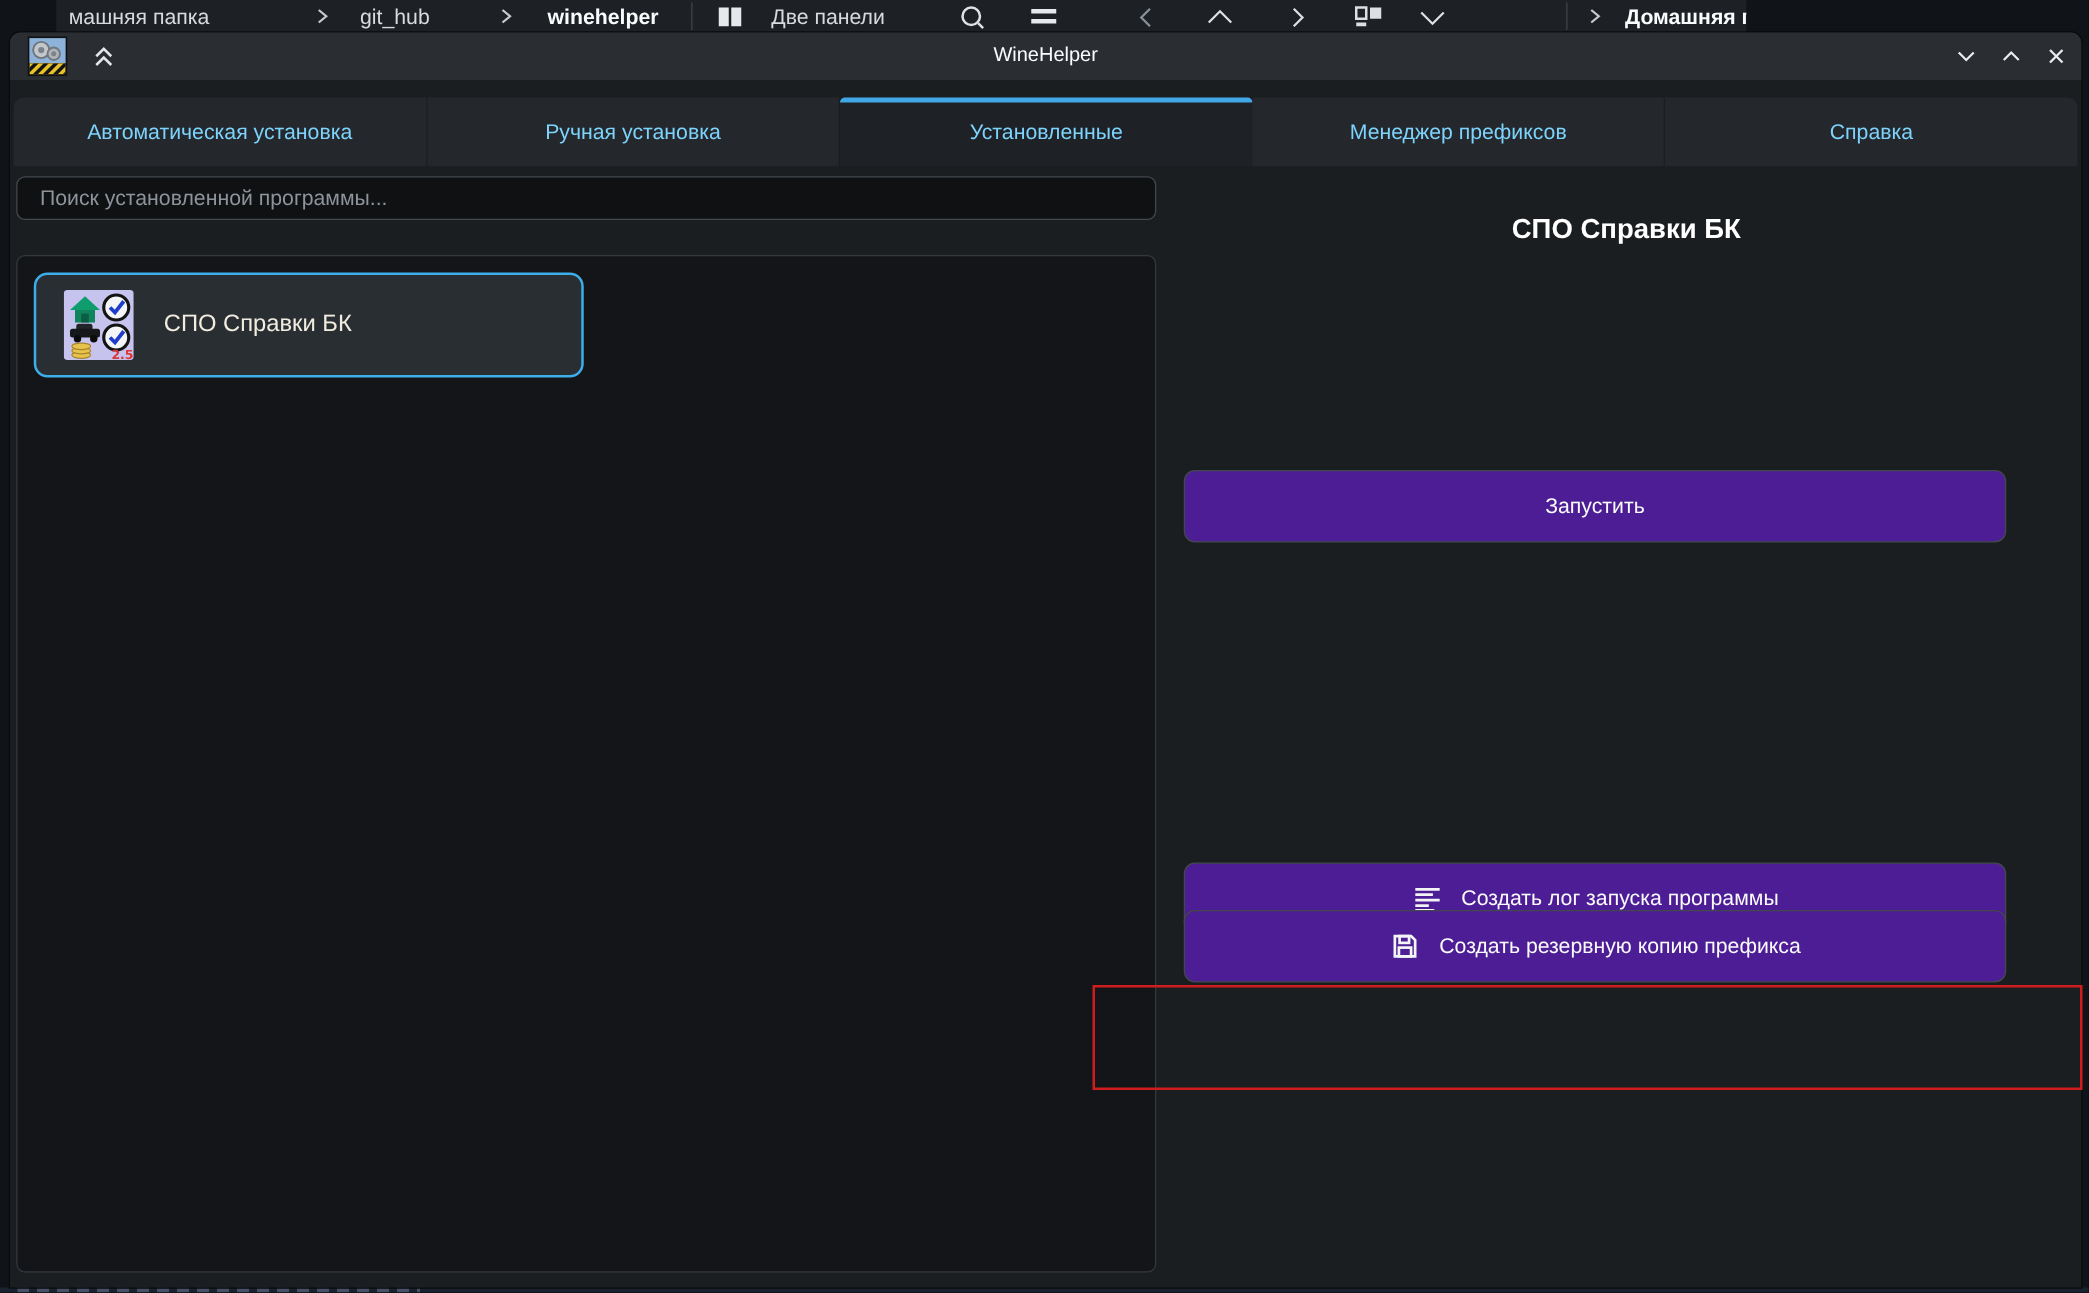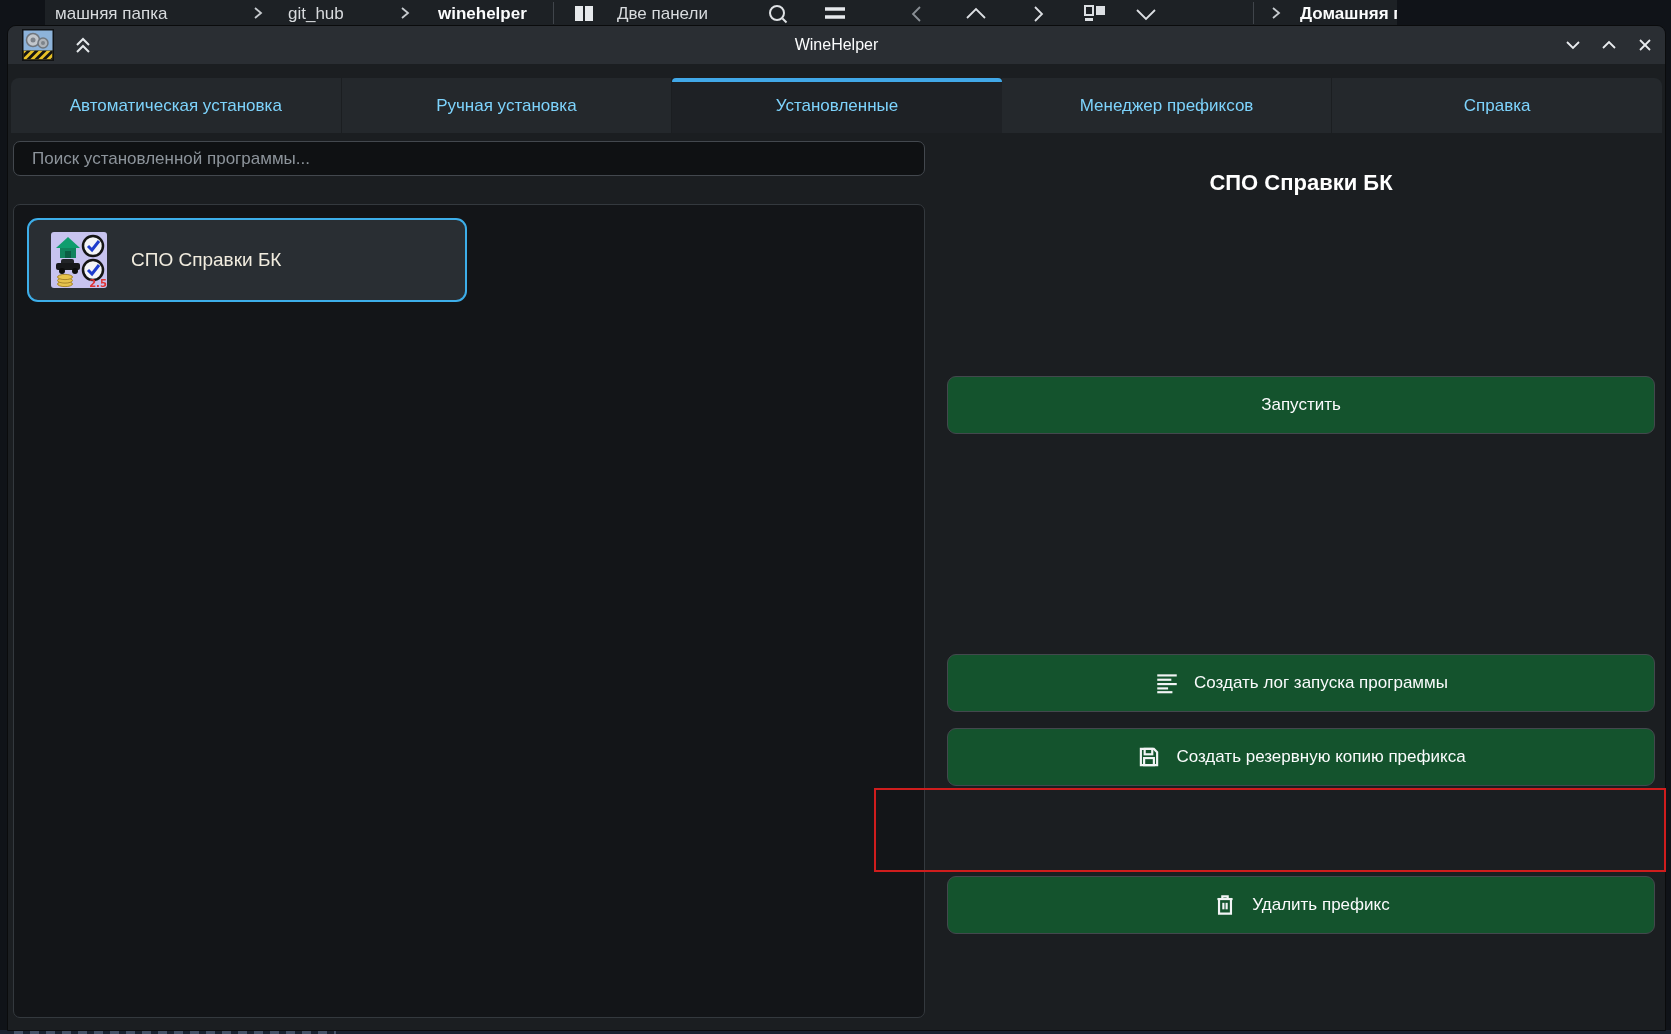--- a/index.html
+++ b/index.html
@@ -47,26 +47,26 @@
   .list-panel{position:absolute;left:5px;top:178px;width:912px;height:814px;box-sizing:border-box;
     background:#131518;border:1.5px solid #34393e;border-radius:7px;}
   .list-item{position:absolute;left:13px;top:13px;width:440px;height:84px;box-sizing:border-box;
     border:2px solid #3daee9;border-radius:11px;background:#292e33;display:flex;align-items:center;
     padding-left:22px;gap:24px;cursor:default;}
   .list-item .prog-label{color:#f1ecdf;font-size:19px;}
 
   
   .detail-title{position:absolute;left:939px;top:144px;width:708px;text-align:center;
     color:#ffffff;font-size:22px;font-weight:bold;}
-  .btn{position:absolute;left:939px;width:708px;height:58px;box-sizing:border-box;background:#14532d;
+  .btn{position:absolute;left:939px;width:658px;height:58px;box-sizing:border-box;background:#4c1d95;
     border:1px solid #43484d;border-radius:9px;color:#fafbfc;font-size:17px;display:flex;
     align-items:center;justify-content:center;gap:14px;cursor:default;}
   .btn .ic{display:flex;align-items:center;}
   .run{top:350px;}
-  .act0{top:628px;} .act1{top:702px;} .act2{top:776px;} .act3{top:850px;} .act4{top:924px;}
+  .act0{top:664px;} .act1{top:702px;} .act2{top:776px;} .act3{top:850px;} .act4{top:924px;}
   .red-frame{position:absolute;left:866px;top:762px;width:792px;height:84px;box-sizing:border-box;
     border:2px solid #cf1d1d;pointer-events:none;}
   svg{display:block;}
 </style>
 </head>
 <body>
 
 <div class="screen">
 
   <div class="bg-toolbar">
@@ -272,28 +272,16 @@
           <path d="M4.5 4.5h12l3 3v12h-15z"></path>
           <rect x="8" y="4.5" width="7" height="5"></rect>
           <rect x="7.5" y="13" width="9" height="6.5"></rect>
         </svg>
       </span>
       <span>Создать резервную копию префикса</span>
     </div>
 
     <div class="red-frame"></div>
 
-    <div class="btn act3">
-      <span class="ic">
-        <svg width="26" height="26" viewBox="0 0 24 24" fill="none" stroke="#f2f4f5" stroke-width="2">
-          <path d="M5 6.5h14"></path>
-            <path d="M9.5 6.5v-2.5h5v2.5"></path>
-          <path d="M6.5 6.5v13.5h11V6.5"></path>
-          <line x1="10.5" y1="10" x2="10.5" y2="16"></line>
-            <line x1="13.5" y1="10" x2="13.5" y2="16"></line>
-        </svg>
-      </span>
-      <span>Удалить префикс</span>
-    </div>
 
 
   </div>
 </div>
 
 </body></html>

